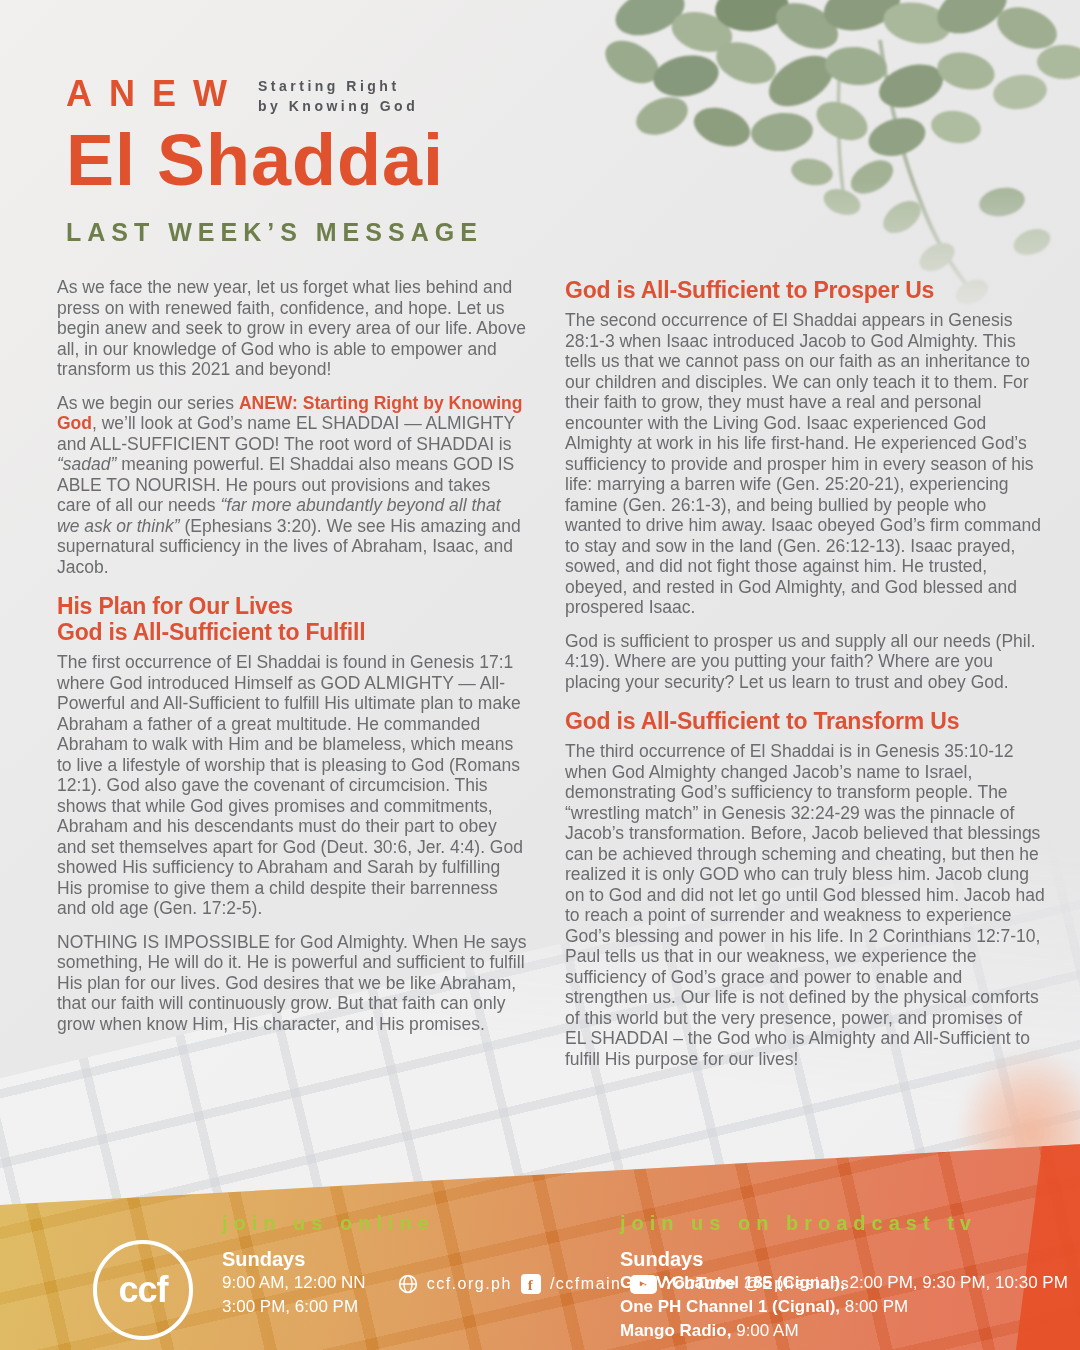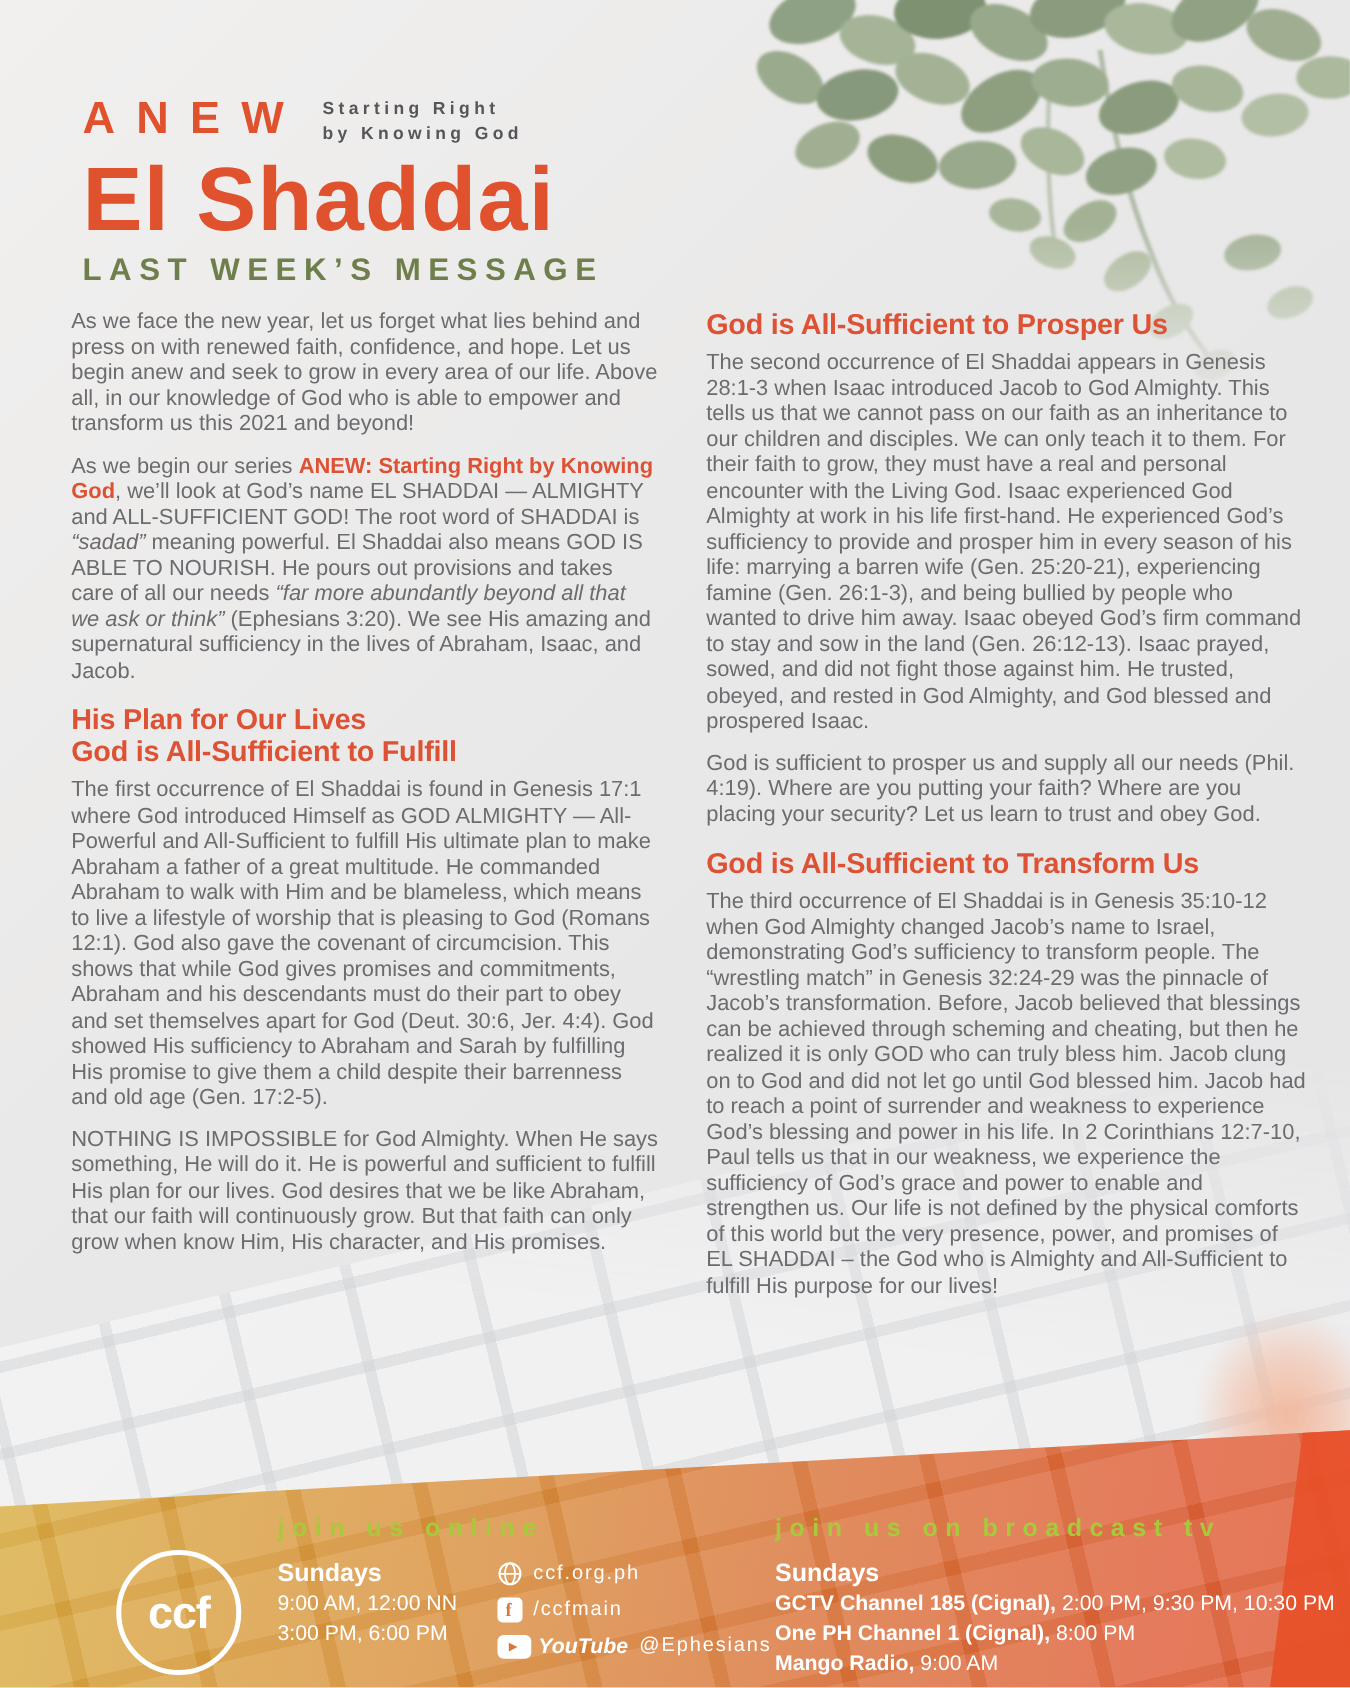--- a/index.html
+++ b/index.html
@@ -25,23 +25,23 @@
     position:absolute;right:-26px;top:1048px;width:150px;height:170px;border-radius:50%;
     background:radial-gradient(closest-side,#f2b99f 0%,rgba(242,185,159,0.55) 55%,rgba(242,185,159,0) 100%);
     filter:blur(4px);
   }
   
   .header{position:absolute;left:66px;top:76px;}
   .brand-row{display:flex;align-items:flex-start;}
   .brand{font-size:36px;font-weight:bold;letter-spacing:17px;color:#E0512E;line-height:1;}
   .tagline{margin-left:14px;margin-top:1px;font-size:14px;font-weight:bold;letter-spacing:3.5px;color:#55565A;line-height:1.4;}
   .title{font-size:72px;font-weight:bold;color:#E0512E;line-height:1;margin-top:8px;letter-spacing:1px;}
-  .subtitle{margin-top:6px;font-size:25px;font-weight:bold;letter-spacing:6px;color:#6E7F4B;}
-  
-  .cols{position:absolute;left:57px;top:246px;width:990px;display:flex;gap:38px;}
+  .subtitle{margin-top:22px;font-size:25px;font-weight:bold;letter-spacing:6px;color:#6E7F4B;}
+  
+  .cols{position:absolute;left:57px;top:277px;width:990px;display:flex;gap:38px;}
   .col{color:#6B6C6F;font-size:17.5px;line-height:20.5px;}
   .col.left{width:470px;}
   .col.right{width:482px;}
   .col p{margin:0 0 13px 0;}
   .col h2{
     margin:16px 0 7px 0;font-size:23px;line-height:26px;font-weight:bold;color:#DD5134;letter-spacing:-0.2px;
   }
   .col h2.first{margin-top:0;}
   .col h2 .h2line{display:block;}
   .nowrap{white-space:nowrap;}
@@ -70,21 +70,21 @@
     display:flex;align-items:center;justify-content:center;color:#fff;font-size:36px;font-weight:bold;letter-spacing:-1px;
   }
   .f-block{position:absolute;color:#fff;}
   .f-online{left:222px;top:72px;}
   .f-broadcast{left:620px;top:72px;width:450px;}
   .f-head{color:#A9C93C;font-weight:bold;font-size:20px;letter-spacing:6px;margin-bottom:12px;}
   .f-day{font-weight:bold;font-size:20px;line-height:24px;}
   .f-line{font-size:17px;line-height:24px;}
   .f-line .b{font-weight:bold;}
   .f-cols{display:flex;gap:32px;}
-  .links{display:flex;flex-direction:column;gap:9px;margin-top:2px;}
+  .links{display:flex;gap:9px;margin-top:2px;}
   .link{display:flex;align-items:center;gap:9px;font-size:16px;letter-spacing:1.5px;}
   .fb-badge{width:20px;height:20px;background:#fff;border-radius:4px;color:#D9763A;font-weight:bold;
     font-size:15px;display:flex;align-items:flex-end;justify-content:center;line-height:18px;font-family:"Liberation Serif",serif;}
   .yt-badge{width:27px;height:19px;background:#fff;border-radius:5px;color:#D9763A;
     display:flex;align-items:center;justify-content:center;font-size:9px;}
   .yt-word{font-weight:bold;font-size:17px;letter-spacing:0;margin-left:-3px;font-style:italic;}
 </style>
 </head>
 <body>
 

